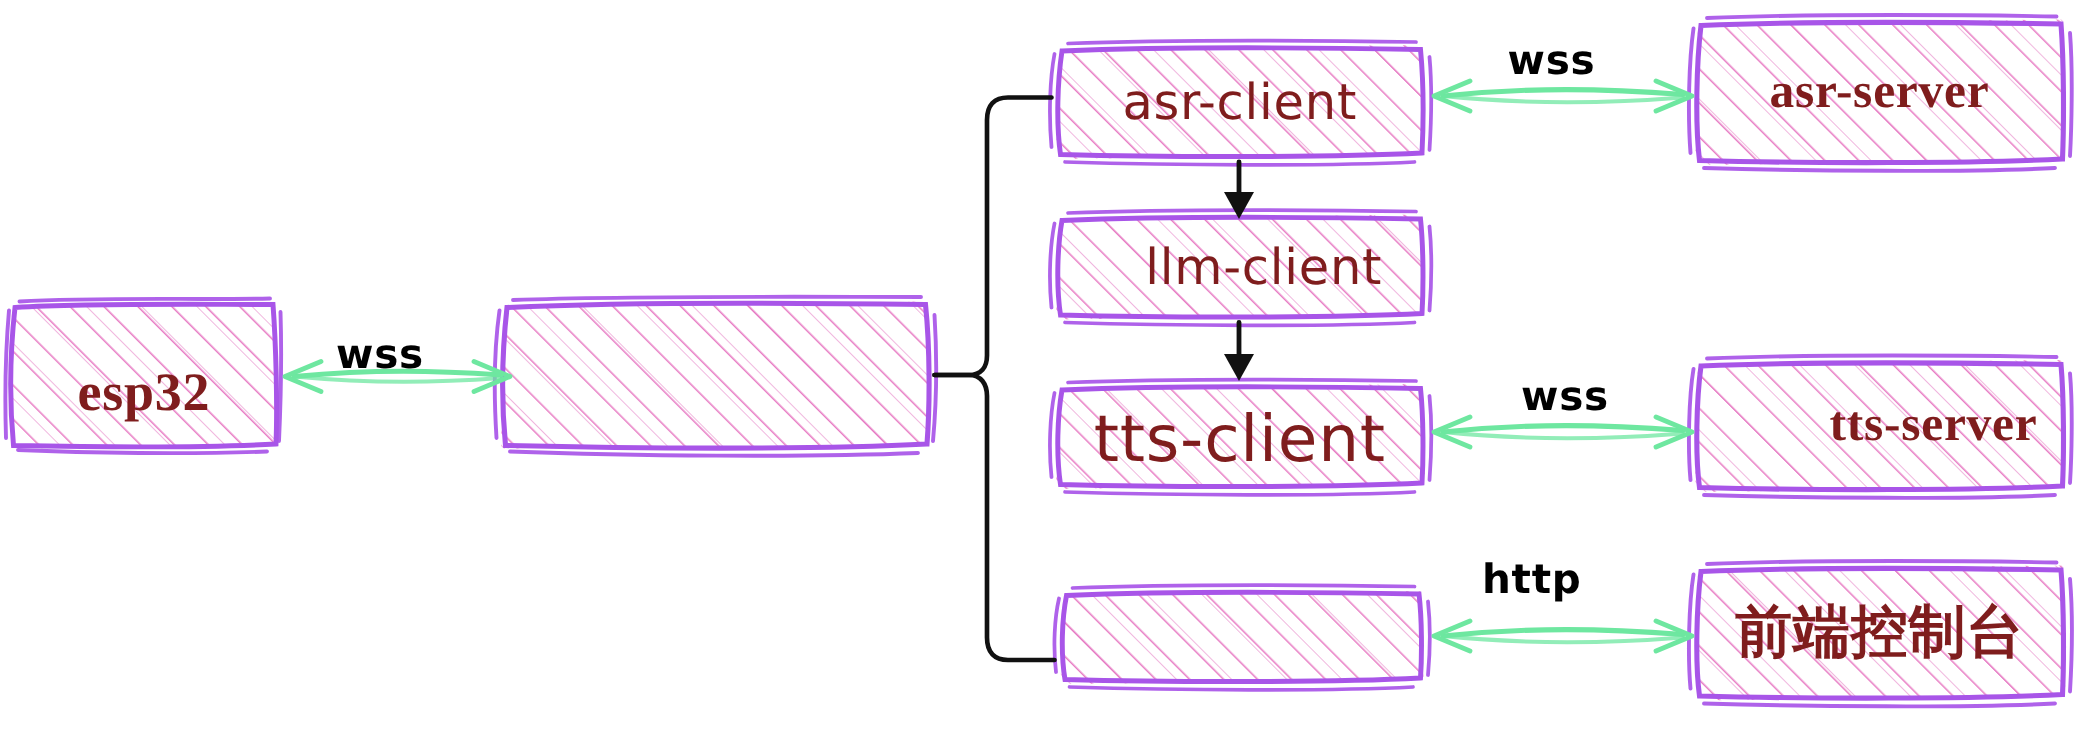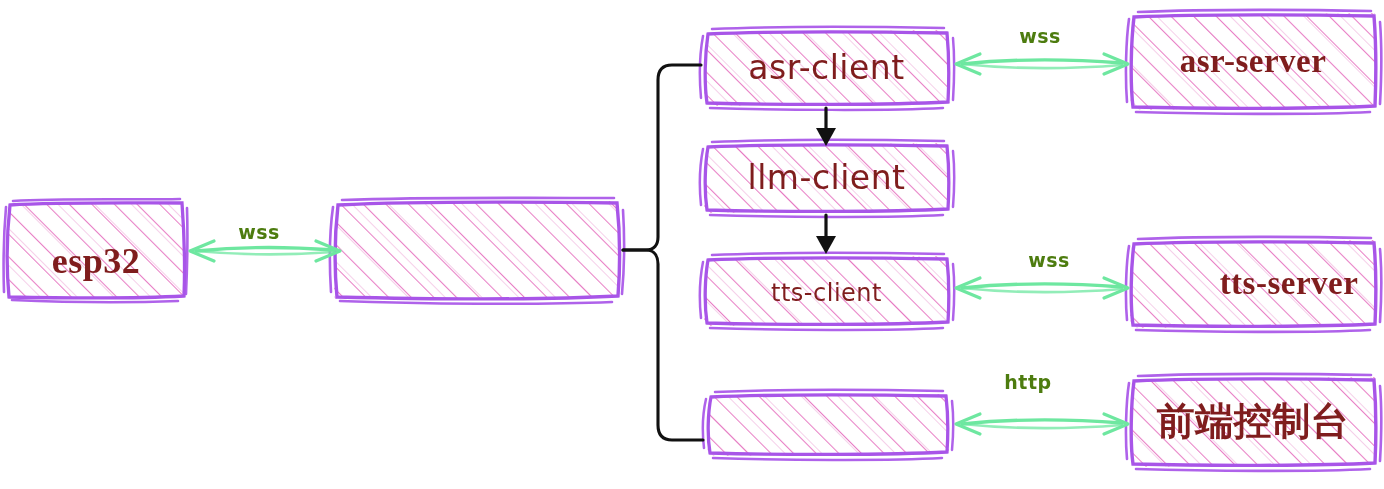--- a/index.html
+++ b/index.html
@@ -11,26 +11,25 @@
     position:absolute;
     display:flex;align-items:center;justify-content:center;
     color:#7f1d1d;
     white-space:nowrap;
     pointer-events:none;
     letter-spacing:.5px;
   }
   .bold{font-weight:bold;font-family:Liberation Serif, serif;}
   .edge-label{
     position:absolute;
-    color:#4d7c0f;
+    color:#000000;
     font-weight:bold;
-    font-size:19px;
+    font-size:27px;
     letter-spacing:.5px;
     white-space:nowrap;
-    text-align:center;
   }
 </style>
 </head>
 <body>
 
 <div id="stage">
 
   <svg width="1384" height="489" aria-hidden="true">
     <defs>
       <pattern id="hatch" width="16" height="16" patternTransform="rotate(-45)" patternUnits="userSpaceOnUse">
@@ -145,23 +144,23 @@
       <path d="M980,414 L956,424 L980,434" fill="none" stroke="#6ee7a0" stroke-width="3.2" stroke-linecap="round" stroke-linejoin="round"></path>
       <path d="M1104,414 L1128,424 L1104,434" fill="none" stroke="#6ee7a0" stroke-width="3.2" stroke-linecap="round" stroke-linejoin="round"></path>
     </g>
   </svg>
 
   <div class="node-label bold" style="left:6px;top:211px;width:180px;height:99px;font-size:36px;">esp32</div>
 
 
   <div class="node-label" style="left:703px;top:29px;width:247px;height:77px;font-size:33px;">asr-client</div>
 
-  <div class="node-label" style="left:703px;top:142px;width:247px;height:71px;font-size:33px;">llm-client</div>
+  <div class="node-label" style="left:719px;top:142px;width:247px;height:71px;font-size:33px;">llm-client</div>
 
-  <div class="node-label" style="left:703px;top:255px;width:247px;height:75px;font-size:24px;">tts-client</div>
+  <div class="node-label" style="left:703px;top:255px;width:247px;height:75px;font-size:43px;">tts-client</div>
 
 
   <div class="node-label bold" style="left:1129px;top:12px;width:248px;height:98px;font-size:33px;">asr-server</div>
 
   <div class="node-label bold" style="left:1129px;top:239px;width:248px;height:89px;font-size:33px;padding-left:36px;">tts-server</div>
 
   <div class="node-label bold" style="left:1129px;top:376px;width:248px;height:91px;font-size:38px;">前端控制台</div>
 
   <div class="edge-label" style="left:224px;top:221px;width:70px;">wss</div>
 

